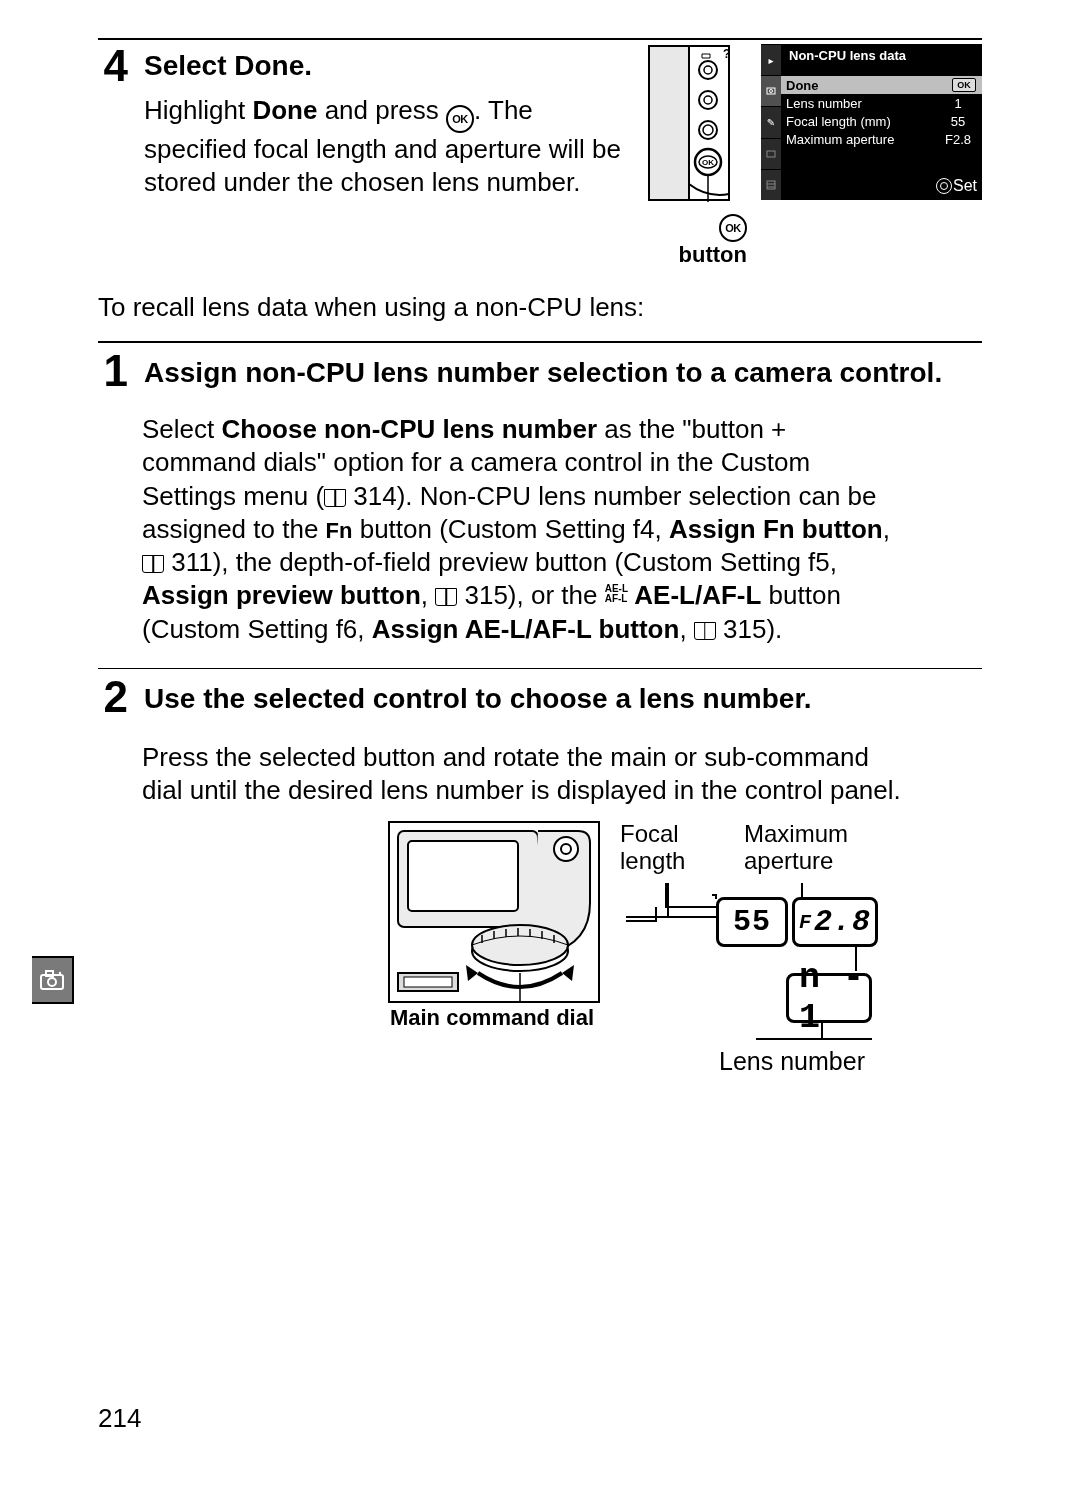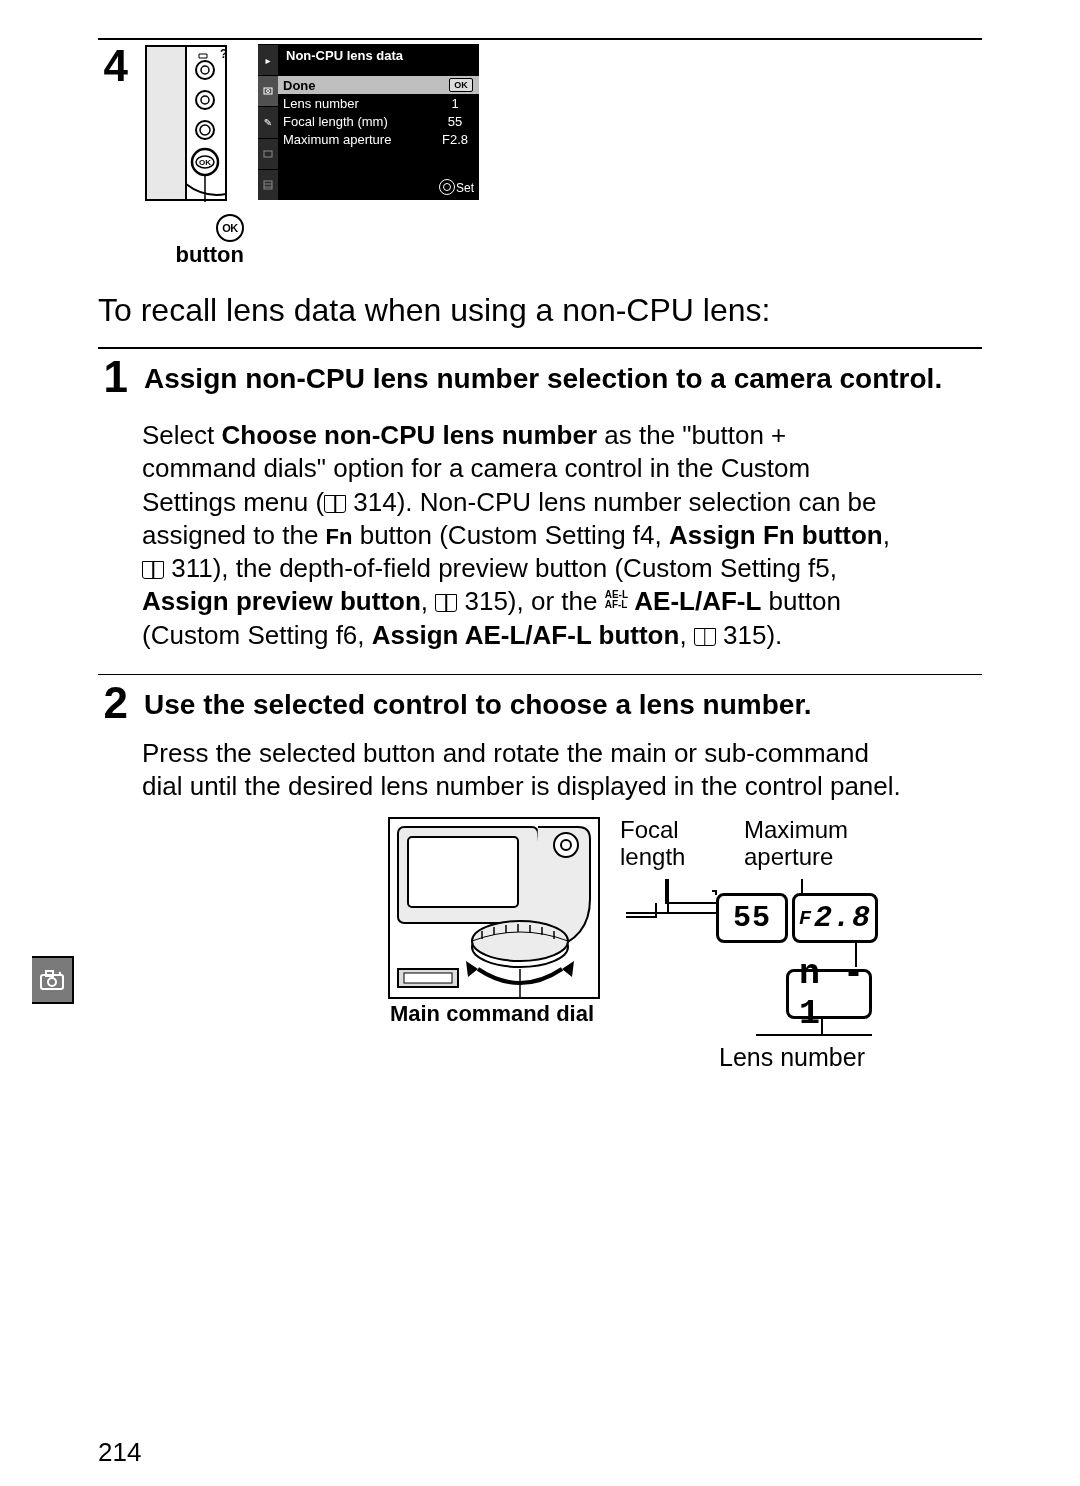--- a/index.html
+++ b/index.html
@@ -10,21 +10,21 @@
     font-family:"Segoe UI","Helvetica Neue",Arial,sans-serif;
   }
   hr.rule{border:none;border-top:2px solid #000;margin:0;}
   hr.rule-thin{border:none;border-top:1px solid #000;margin:0;}
   .step{display:flex;align-items:flex-start;gap:18px;}
   .step-num{font-size:44px;font-weight:700;line-height:1;width:28px;text-align:right;letter-spacing:-2px;}
   .step-body{flex:1;font-size:26px;line-height:1.25;}
   .step-title{font-weight:700;font-size:28px;margin-top:6px;}
   .body-text{font-size:26px;line-height:1.28;}
   .body-indent{margin-left:44px;}
-  .recall-text{font-size:32px;margin:24px 0 18px 0;}
+  .recall-text{font-size:26px;margin:24px 0 18px 0;}
   .ok-circle{
     display:inline-flex;align-items:center;justify-content:center;
     width:24px;height:24px;border:2px solid #000;border-radius:50%;
     font-size:11px;font-weight:700;vertical-align:-4px;letter-spacing:-0.5px;
   }
   .book-icon{
     display:inline-block;width:20px;height:16px;border:1.5px solid #000;
     border-radius:0 0 3px 3px;vertical-align:-2px;position:relative;
   }
   .book-icon::before{content:"";position:absolute;left:50%;top:0;bottom:0;width:1.5px;background:#000;transform:translateX(-50%);}
@@ -50,21 +50,21 @@
   .lcd-gap{height:8px;}
   .lcd-row{display:flex;height:18px;align-items:center;padding:0 6px 0 5px;}
   .lcd-row.hl{background:#bfbfbf;color:#000;font-weight:600;}
   .lcd-row .label{flex:1;white-space:nowrap;overflow:hidden;}
   .lcd-row .val{width:36px;text-align:center;}
   .lcd-row .ok{
     display:inline-flex;align-items:center;justify-content:center;
     width:22px;height:12px;border:1px solid #000;background:#ddd;color:#000;
     font-size:9px;font-weight:700;border-radius:2px;
   }
-  .lcd-set{position:absolute;right:5px;bottom:5px;font-size:12px;}
+  .lcd-set{position:absolute;right:5px;bottom:5px;font-size:16px;}
   .lcd-set .dpad{
     display:inline-block;width:14px;height:14px;border:1.5px solid #fff;border-radius:50%;
     vertical-align:-3px;margin-right:1px;position:relative;
   }
   .lcd-set .dpad::before{content:"";position:absolute;inset:3px;border:1px solid #fff;border-radius:50%;}
 
   
   .cam-back{
     width:84px;height:158px;position:relative;
   }
@@ -96,39 +96,47 @@
     display:inline-flex;align-items:center;justify-content:center;
     border:3px solid #000;border-radius:8px;height:44px;
     font-family:"Courier New",monospace;font-weight:900;font-size:30px;
     letter-spacing:1px;background:#fff;
   }
   .seg.focal{width:66px;position:absolute;left:90px;top:76px;}
   .seg.aper{width:80px;font-style:italic;position:absolute;left:166px;top:76px;}
   .seg.lensnum{width:70px;position:absolute;left:160px;top:152px;font-size:35px;padding-left:10px;}
   .panel-fig .lbl-bottom{position:absolute;left:86px;top:226px;font-size:25px;text-align:center;width:160px;}
 
-  .page-num{position:absolute;left:98px;bottom:18px;font-size:26px;}
+  .page-num{position:absolute;left:98px;bottom:52px;font-size:26px;}
 
   
   .step4-row{display:flex;align-items:flex-start;gap:18px;margin-top:4px;}
   .step4-text{flex:1;}
   .step4-figs{display:flex;align-items:flex-start;gap:14px;}
 
   
   .step2-figs{display:flex;gap:30px;margin-left:44px;margin-top:14px;}
 </style>
 </head>
 <body>
 
 <div class="page">
 
   <hr class="rule">
 
   <div class="step4-row">
     <div class="step-num">4</div>
+    <div class="step4-text">
+      <div class="step-title">
+        <span>Select </span><b>Done</b><span>.</span>
+      </div>
+      <div class="body-text" style="margin-top:12px;">
+        <span>Highlight </span><b>Done</b><span> and press </span><span class="ok-circle">OK</span><span>.  The specified focal length and aperture will be stored under the chosen lens number.</span>
+      </div>
+    </div>
 
     <div class="step4-figs">
       <div style="width:100px;">
         <div class="cam-back">
           <svg class="outline" viewBox="0 0 84 158">
             <rect x="2" y="2" width="40" height="154" fill="#e8e8e8" stroke="#000" stroke-width="2"></rect>
             <rect x="42" y="2" width="40" height="154" fill="#fff" stroke="#000" stroke-width="2"></rect>
             <line x1="42" y1="2" x2="42" y2="156" stroke="#000" stroke-width="2"></line>
 
             <circle cx="61" cy="26" r="9" fill="none" stroke="#000" stroke-width="2"></circle>
@@ -220,21 +228,21 @@
   </div>
 
   <hr class="rule-thin" style="margin-top:22px;">
 
   <div class="step" style="margin-top:6px;">
     <div class="step-num">2</div>
     <div class="step-body">
       <div class="step-title">Use the selected control to choose a lens number.</div>
     </div>
   </div>
-  <div class="body-text body-indent" style="margin-top:12px;max-width:760px;">Press the selected button and rotate the main or sub-command dial until the desired lens number is displayed in the control panel.</div>
+  <div class="body-text body-indent" style="margin-top:22px;max-width:760px;">Press the selected button and rotate the main or sub-command dial until the desired lens number is displayed in the control panel.</div>
 
   <div class="step2-figs" style="margin-left:290px;">
     <div class="dial-fig">
       <div class="box">
         <svg viewBox="0 0 208 178" width="208" height="178">
 
           <rect x="8" y="8" width="140" height="96" rx="6" fill="#ececec" stroke="#000" stroke-width="2"></rect>
           <rect x="18" y="18" width="110" height="70" rx="4" fill="#fff" stroke="#000" stroke-width="2"></rect>
           <path d="M148 8 h40 q12 0 12 12 v60 q0 40 -40 50 h-20" fill="#ececec" stroke="#000" stroke-width="2"></path>
 

